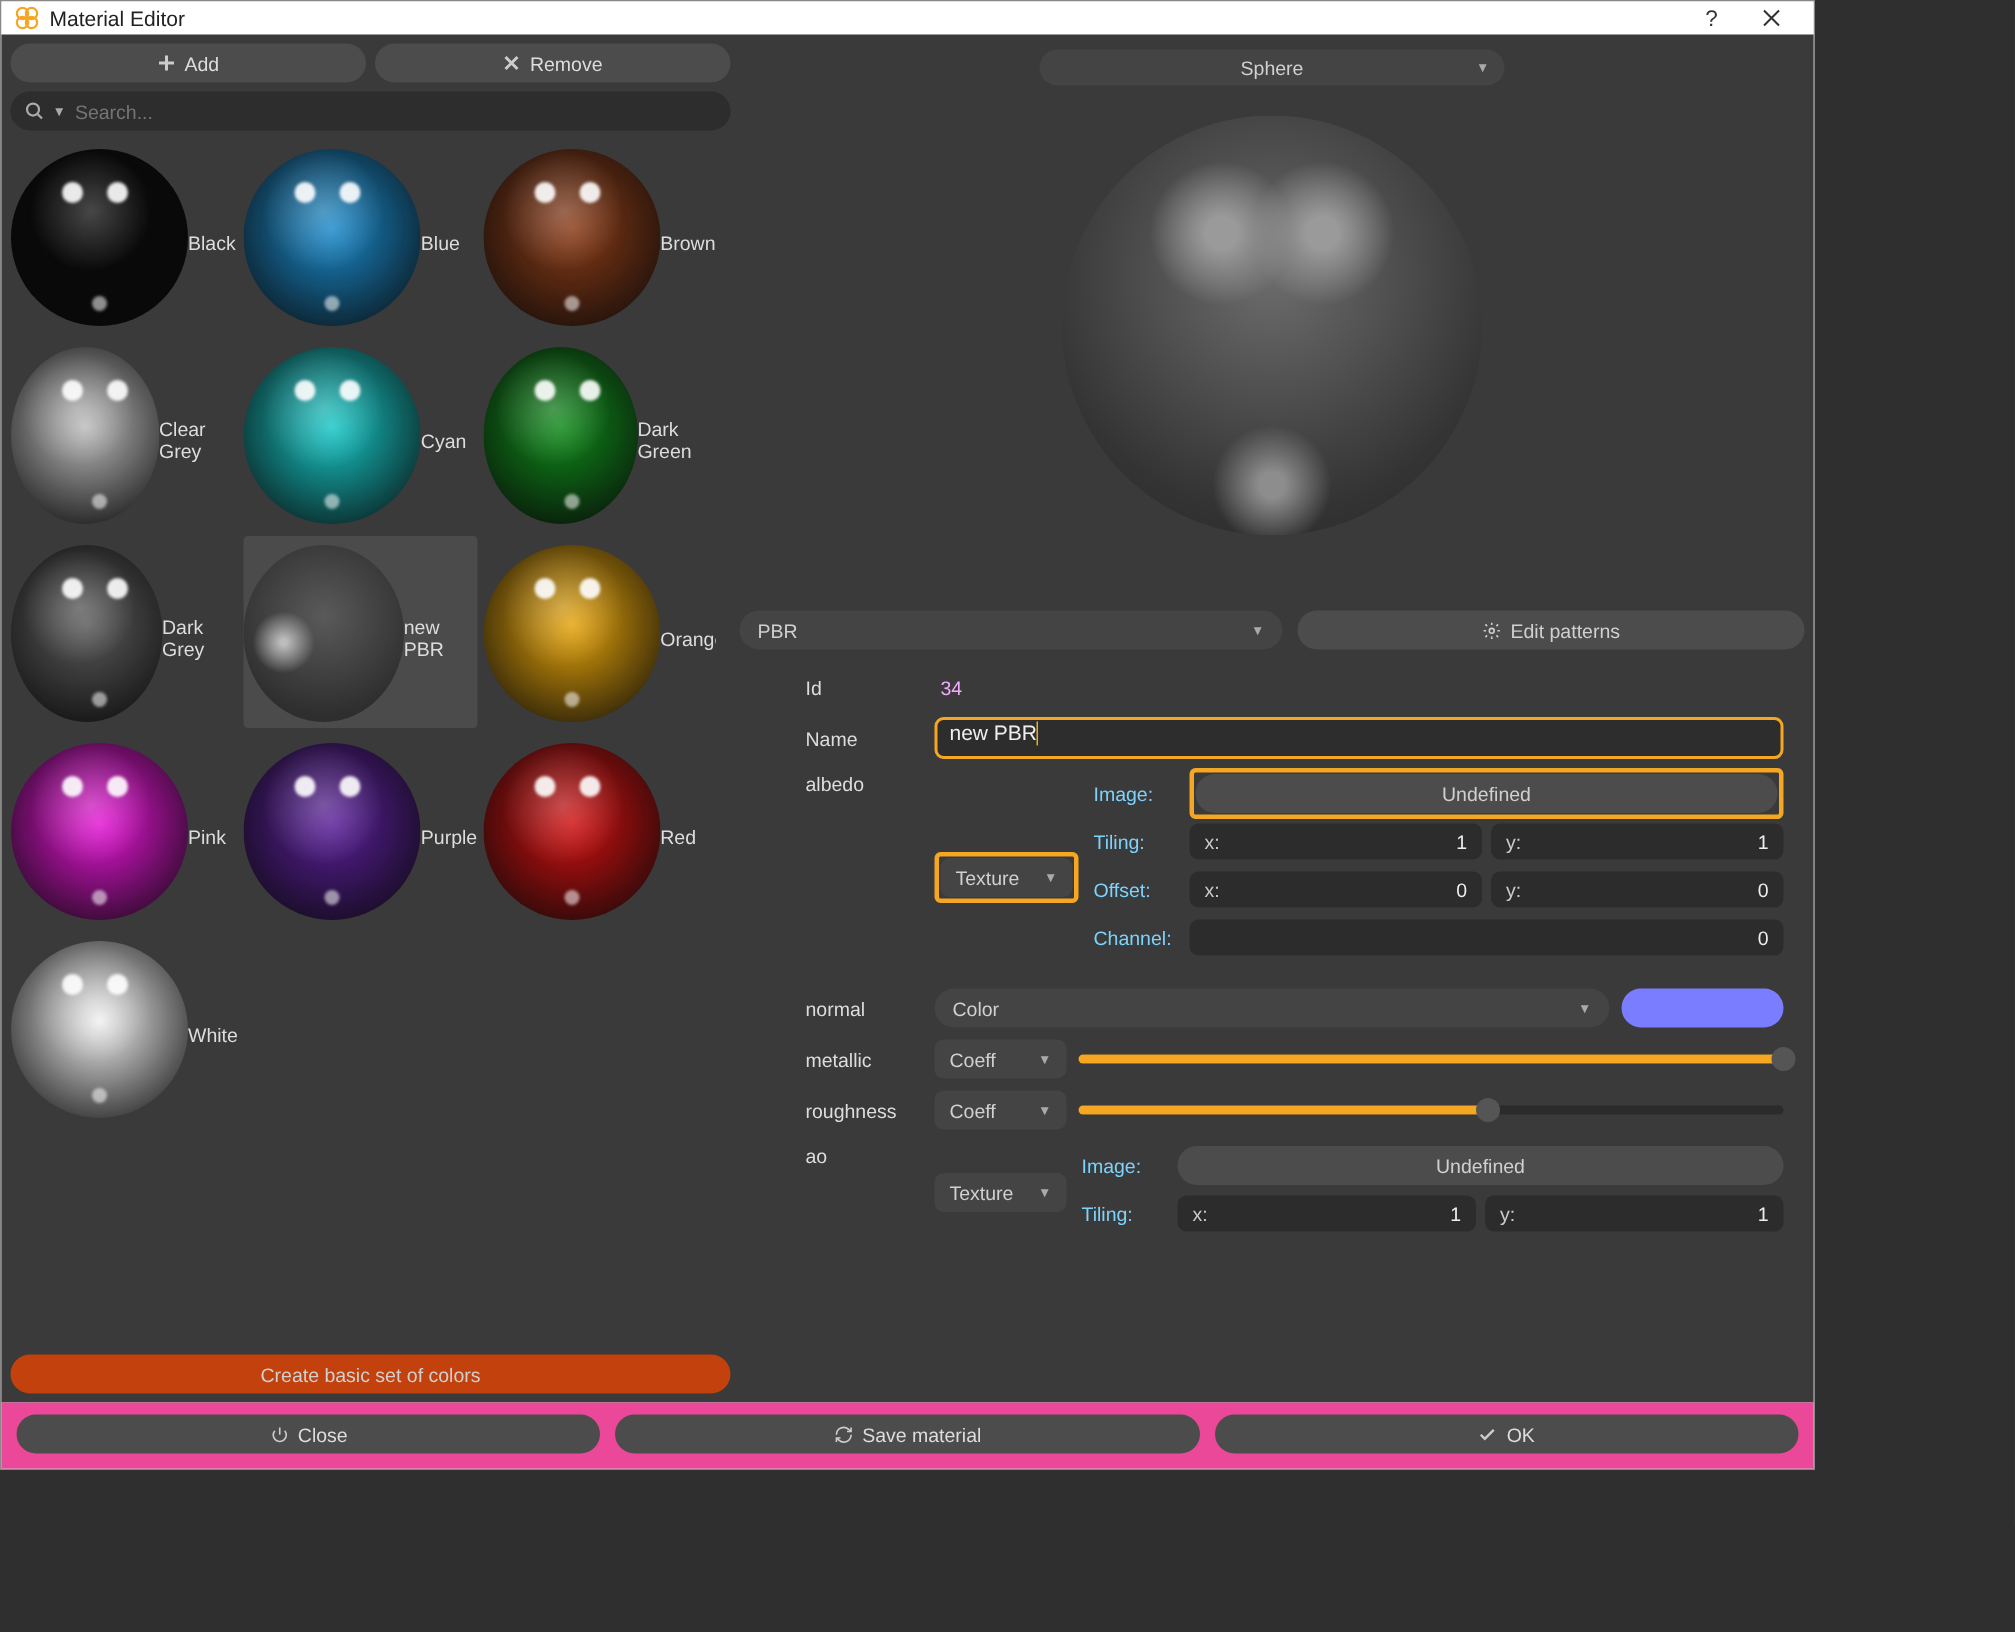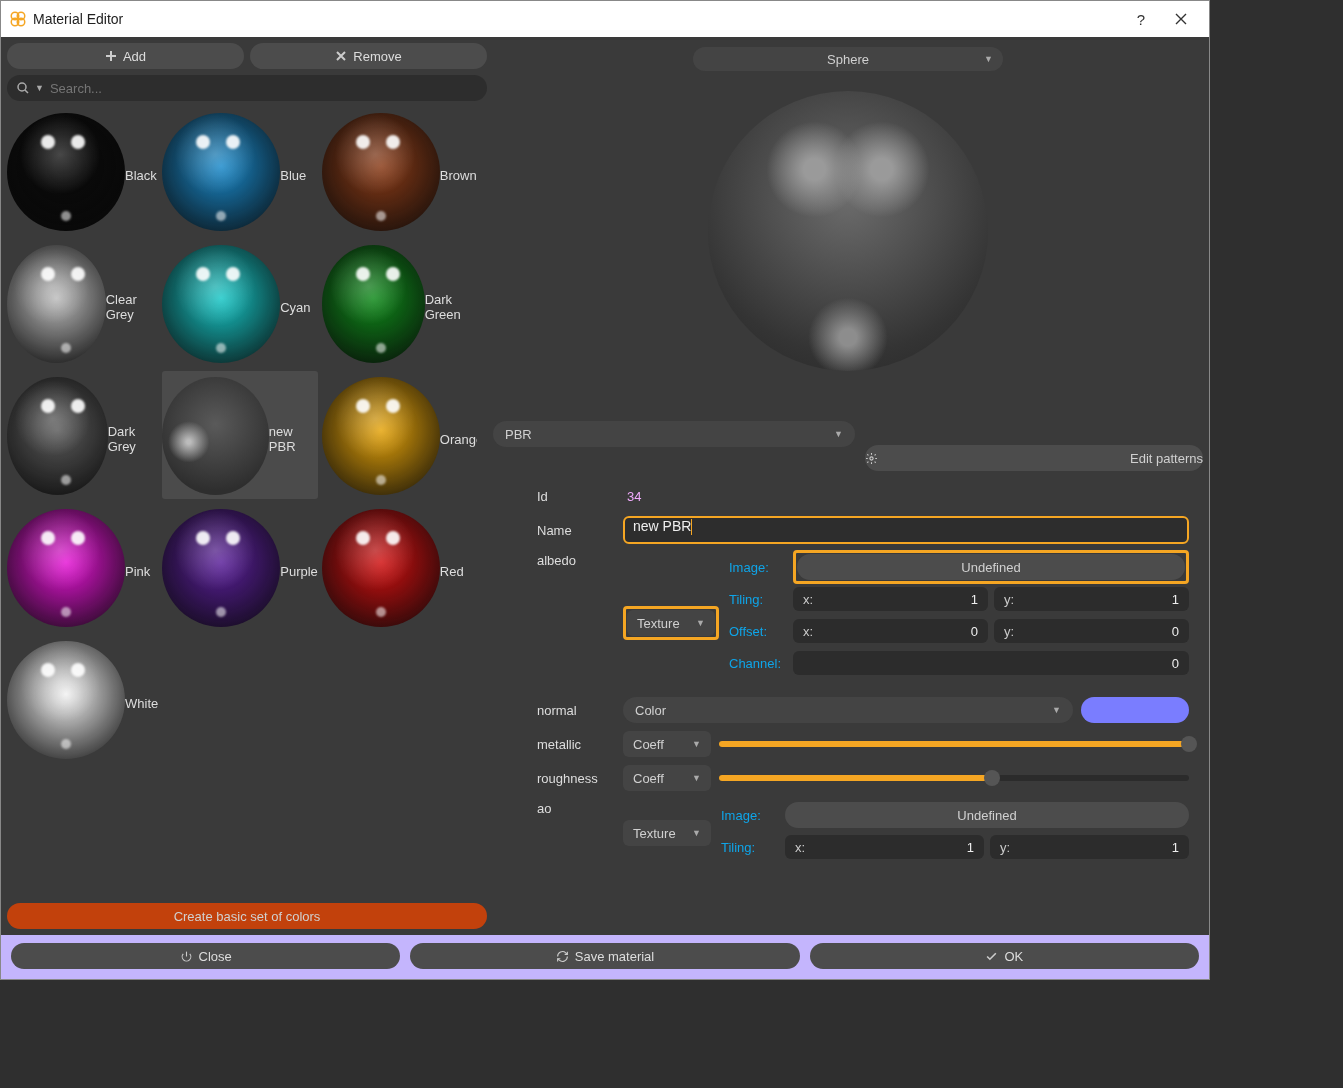--- a/index.html
+++ b/index.html
@@ -1,19 +1,19 @@
 <!DOCTYPE html>
 <html><head>
 <meta charset="utf-8">
 <style>
   * { box-sizing: border-box; margin: 0; padding: 0; font-family: "Segoe UI", Arial, sans-serif; }
   body { background:#2f2f2f; color:#d0d0d0; font-size:13px; user-select:none; }
   .window { width:1210px; height:980px; background:#fff; display:flex; flex-direction:column; border:1px solid #888;}
   
-  .titlebar { height:36px; background:#fff; display:flex; align-items:center; padding:3px 8px; color:#222; font-size:14px;}
+  .titlebar { height:22px; background:#fff; display:flex; align-items:center; padding:3px 8px; color:#222; font-size:14px;}
   .titlebar .app-icon{ width:18px; height:18px; margin-right:6px; }
   .titlebar .spacer{flex:1;}
   .titlebar .tbtn{ width:40px; height:30px; display:flex; align-items:center; justify-content:center; cursor:pointer;}
   .titlebar .tbtn svg{stroke:#333;}
   .content { flex:1; background:#3a3a3a; display:flex; gap:6px; padding:6px 6px 6px 6px; overflow:hidden;}
   
   .left-panel{ width:480px; display:flex; flex-direction:column; gap:6px;}
   .btn-row{ display:flex; gap:6px;}
   .btn{ flex:1; height:26px; background:#4c4c4c; border-radius:13px; display:flex; align-items:center; justify-content:center; gap:6px; cursor:pointer; color:#ddd; font-size:13px;}
   .search-row{ height:26px; background:#2d2d2d; border-radius:13px; display:flex; align-items:center; padding:0 10px; gap:6px;}
@@ -43,47 +43,47 @@
   .preview-sphere{ width:280px; height:280px; border-radius:50%; margin-top:20px;
     background: radial-gradient(circle at 38% 28%, #9a9a9a 4%, transparent 18%),
                 radial-gradient(circle at 62% 28%, #9a9a9a 4%, transparent 18%),
                 radial-gradient(circle at 50% 88%, #8d8d8d 3%, transparent 14%),
                 radial-gradient(circle at 50% 38%, #6c6c6c, #343434 70%, #262626);
   }
   .type-row{ display:flex; gap:10px;}
   .select{ height:26px; background:#444; border-radius:13px; display:flex; align-items:center; padding:0 12px; cursor:pointer; position:relative;}
   .select .dd-caret{margin-left:auto; font-size:9px; color:#aaa;}
   .type-row .select{flex:1;}
-  .edit-patterns{ flex:1; height:26px; background:#4c4c4c; border-radius:13px; display:flex; align-items:center; justify-content:space-between; gap:6px; cursor:pointer;margin-top:24px;}
+  .edit-patterns{ flex:1; height:26px; background:#4c4c4c; border-radius:13px; display:flex; align-items:center; justify-content:center; gap:6px; cursor:pointer;}
   .props{ flex:1; overflow-y:auto; padding-right:14px; position:relative;margin-left:44px;}
   .props::-webkit-scrollbar{width:8px;}
   .props::-webkit-scrollbar-thumb{background:#666;border-radius:4px;}
   .prop-row{ display:flex; align-items:center; min-height:34px; gap:8px;}
   .prop-label{ width:78px; color:#ddd;}
   .prop-val-dim{ color:#f0abfc; padding-left:4px;}
   .text-input{ flex:1; height:28px; background:#2d2d2d; border:2px solid #f5a623; border-radius:6px; padding:0 8px; color:#eee; font-size:14px;}
   .sub-select{ width:88px; height:26px; background:#444; border-radius:6px; display:flex; align-items:center; padding:0 10px; cursor:pointer; gap:6px;}
   .sub-select .dd-caret{margin-left:auto;font-size:9px;color:#aaa;}
   .hl-box{ border:3px solid #f5a623; border-radius:4px; padding:1px;}
   .tex-block{ display:flex; gap:10px; align-items:flex-start;}
   .tex-right{ flex:1; display:flex; flex-direction:column; gap:4px;}
   .tr-row{ display:flex; align-items:center; height:28px; gap:6px;}
-  .tr-row .lab{ width:58px; color:#0ea5e9;}
+  .tr-row .lab{ width:58px; color:#7dd3fc;}
   .num-field{ flex:1; height:24px; background:#2c2c2c; border-radius:6px; display:flex; align-items:center; padding:0 10px; color:#ddd; justify-content:space-between;}
   .num-field span.k{color:#ccc;}
   .num-field span.v{color:#eee;}
   .undef-btn{ height:26px; background:#4c4c4c; border-radius:13px; display:flex; align-items:center; justify-content:center; cursor:pointer; padding:0 40px; flex:1;}
   .color-select{ flex:1;}
   .color-swatch{ width:108px; height:26px; border-radius:13px; background:#7a7dff; cursor:pointer;}
   .slider{ flex:1; height:26px; display:flex; align-items:center;}
   .slider .track{ flex:1; height:6px; background:#2b2b2b; border-radius:3px; position:relative;}
   .slider .fill{ position:absolute; left:0; top:0; bottom:0; background:#f5a623; border-radius:3px;}
   .slider .thumb{ position:absolute; top:50%; transform:translate(-50%,-50%); width:16px; height:16px; border-radius:50%; background:#555; }
   
-  .footer{ height:44px; background:#c4b5fd; display:flex; gap:10px; padding:8px 10px;}
+  .footer{ height:44px; background:#ec4899; display:flex; gap:10px; padding:8px 10px;}
   .footer .btn{flex:1;}
   .icon{display:inline-flex;}
   .caret-line{ display:inline-block; width:1px; height:16px; background:#f5a623; vertical-align:middle; animation:blink 1s step-end infinite;}
   @keyframes blink{50%{opacity:0;}}
 </style>
 </head>
 <body>
 
 <div class="window">
 

